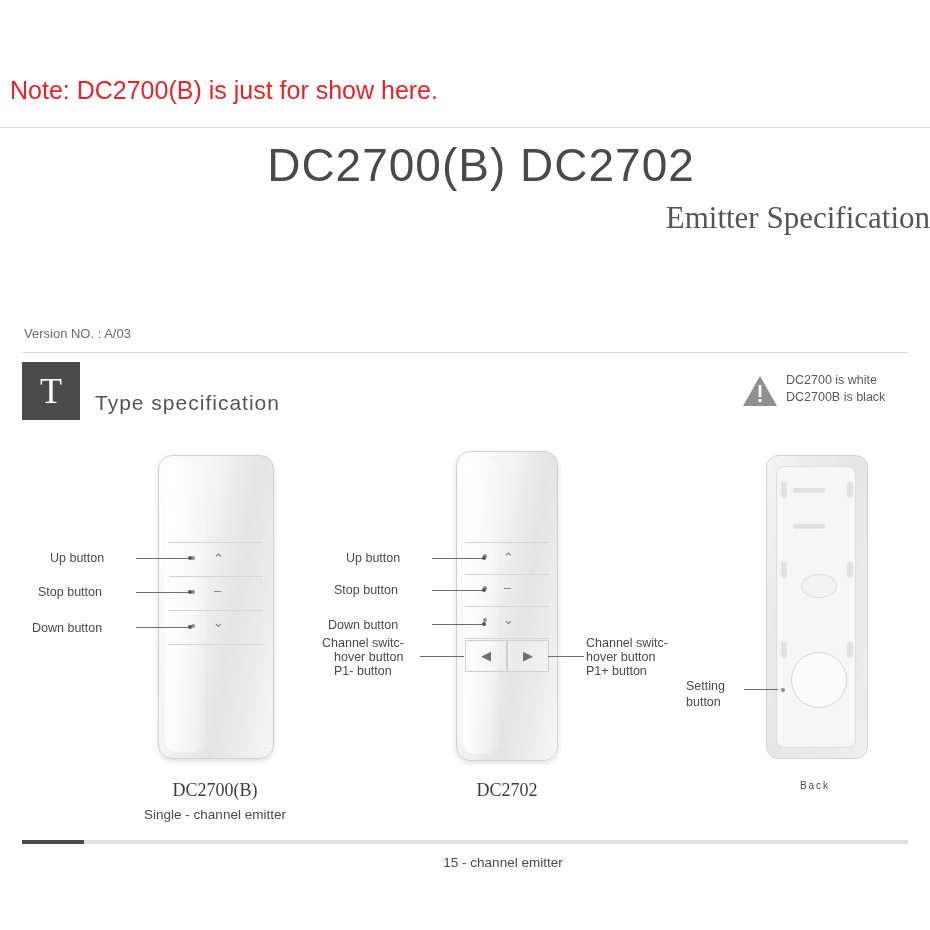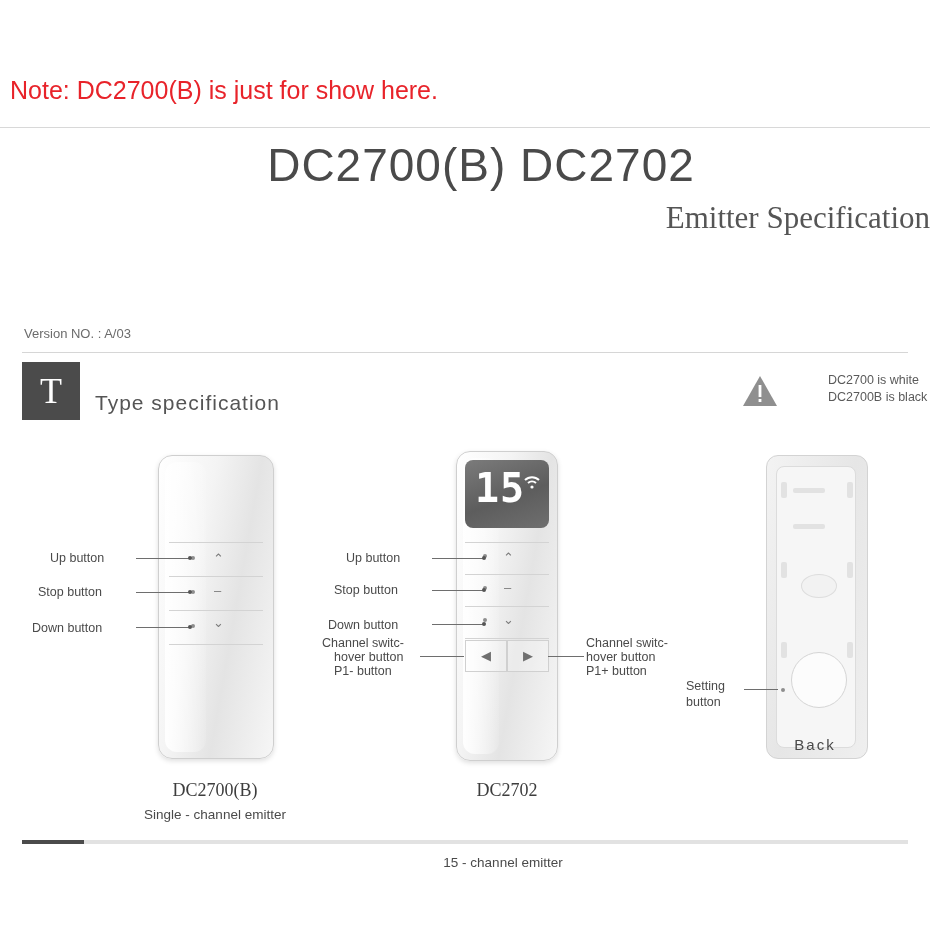--- a/index.html
+++ b/index.html
@@ -118,21 +118,20 @@
     height: 34px;
   }
   .warn-lines {
     position: absolute;
     left: 44px;
     top: 0;
     font-size: 12.5px;
     color: #5a5a5a;
     line-height: 17px;
     white-space: nowrap;
-    margin-left: 42px;
   }
 
   
   .remote {
     position: absolute;
     border-radius: 14px;
     background: linear-gradient(100deg,#ffffff 0%,#f4f4f4 35%,#e4e4e4 62%,#f6f6f6 100%);
     border: 1px solid #cfcfcf;
     box-shadow: 0 2px 5px rgba(0,0,0,0.13);
     overflow: hidden;
@@ -362,28 +361,20 @@
 <div class="callout" style="left:38px; top:585px;">Stop  button</div>
 <div class="lead" style="left:136px; top:592px; width:54px;"></div>
 <div class="lead-dot" style="left:188px; top:590px;"></div>
 
 <div class="callout" style="left:32px; top:621px;">Down  button</div>
 <div class="lead" style="left:136px; top:627px; width:54px;"></div>
 <div class="lead-dot" style="left:188px; top:625px;"></div>
 
 <div class="remote" id="remote2">
   <div class="gloss"></div>
-  <div class="screen">
-    <div class="screen-num">15</div>
-    <svg class="wifi" viewBox="0 0 18 16">
-      <path d="M2 6 A10 10 0 0 1 16 6" stroke="#ffffff" stroke-width="2" fill="none"></path>
-      <path d="M5 9 A6 6 0 0 1 13 9" stroke="#ffffff" stroke-width="2" fill="none"></path>
-      <circle cx="9" cy="13" r="1.6" fill="#ffffff"></circle>
-    </svg>
-  </div>
   <div class="sep" style="left:8px; top:90px; width:84px;"></div>
   <div class="sep" style="left:8px; top:122px; width:84px;"></div>
   <div class="sep" style="left:8px; top:154px; width:84px;"></div>
   <div class="sep" style="left:8px; top:186px; width:84px;"></div>
   <div class="dot" style="left:26px; top:102px;"></div>
   <div class="dot" style="left:26px; top:134px;"></div>
   <div class="dot" style="left:26px; top:166px;"></div>
   <div class="chev" style="left:46px; top:99px;">⌃</div>
   <div class="chev" style="left:47px; top:129px;">–</div>
   <div class="chev" style="left:46px; top:161px;">⌄</div>
@@ -431,16 +422,16 @@
 <div class="callout" style="left:686px; top:679px;">Setting</div>
 <div class="callout" style="left:686px; top:695px;">button</div>
 <div class="lead" style="left:744px; top:689px; width:34px;"></div>
 
 <div class="cap-name" style="left:130px; top:780px; width:170px;">DC2700(B)</div>
 <div class="cap-desc" style="left:110px; top:807px; width:210px;">Single - channel  emitter</div>
 
 <div class="cap-name" style="left:422px; top:780px; width:170px;">DC2702</div>
 <div class="cap-desc" style="left:398px; top:807px; width:210px;margin-top:48px;">15 - channel  emitter</div>
 
-<div class="cap-desc" style="left:730px; top:736px; width:170px; font-size:15px; letter-spacing:2px;">Back</div>
+<div class="cap-desc" style="left:730px; top:780px; width:170px; font-size:10px; letter-spacing:2px;">Back</div>
 
 <div class="foot-line"></div>
 <div class="foot-prog"></div>
 
 </body></html>

